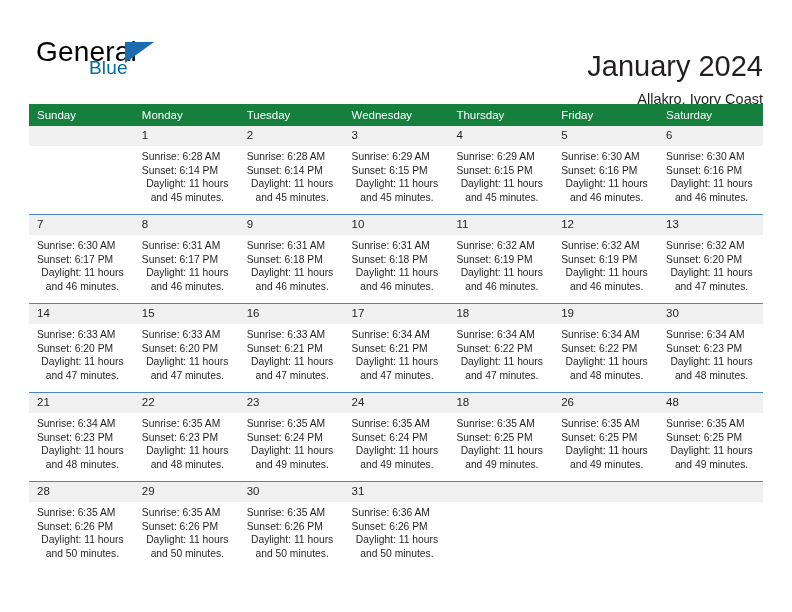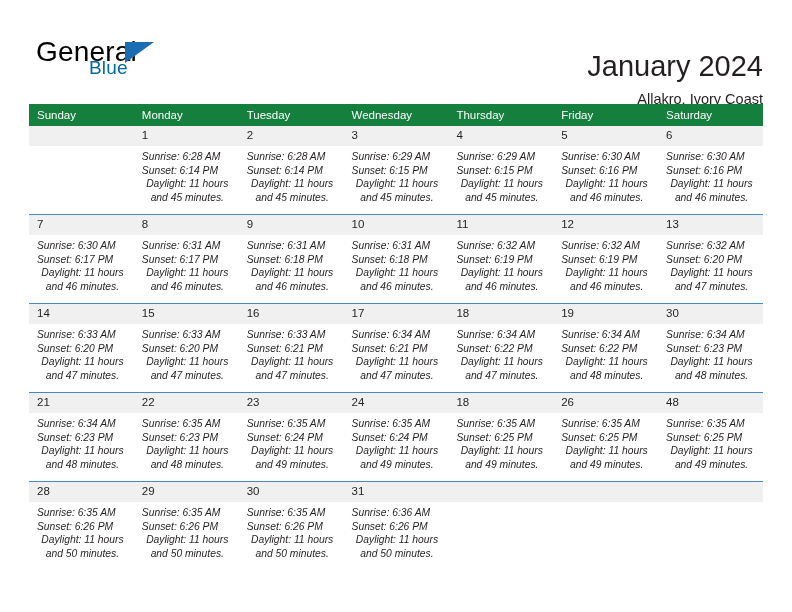--- a/index.html
+++ b/index.html
@@ -128,21 +128,20 @@
   }
   td.empty .daynum-band {
     background: #f0f0f0;
     color: transparent;
   }
   .cell-body {
     padding: 4px 6px 0 8px;
     font-size: 10.3px;
     line-height: 13.6px;
     color: #231f20;
-    font-style: italic;
   }
   .cell-body div {
     white-space: nowrap;
   }
   .cell-body .daylight-line {
     white-space: normal;
     text-align: center;
   }
 </style>
 </head>

